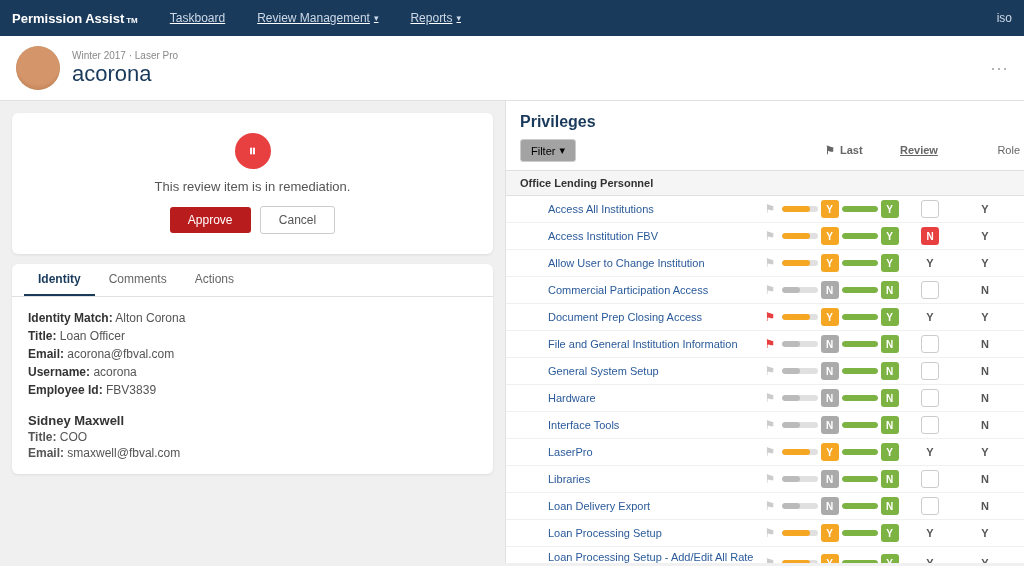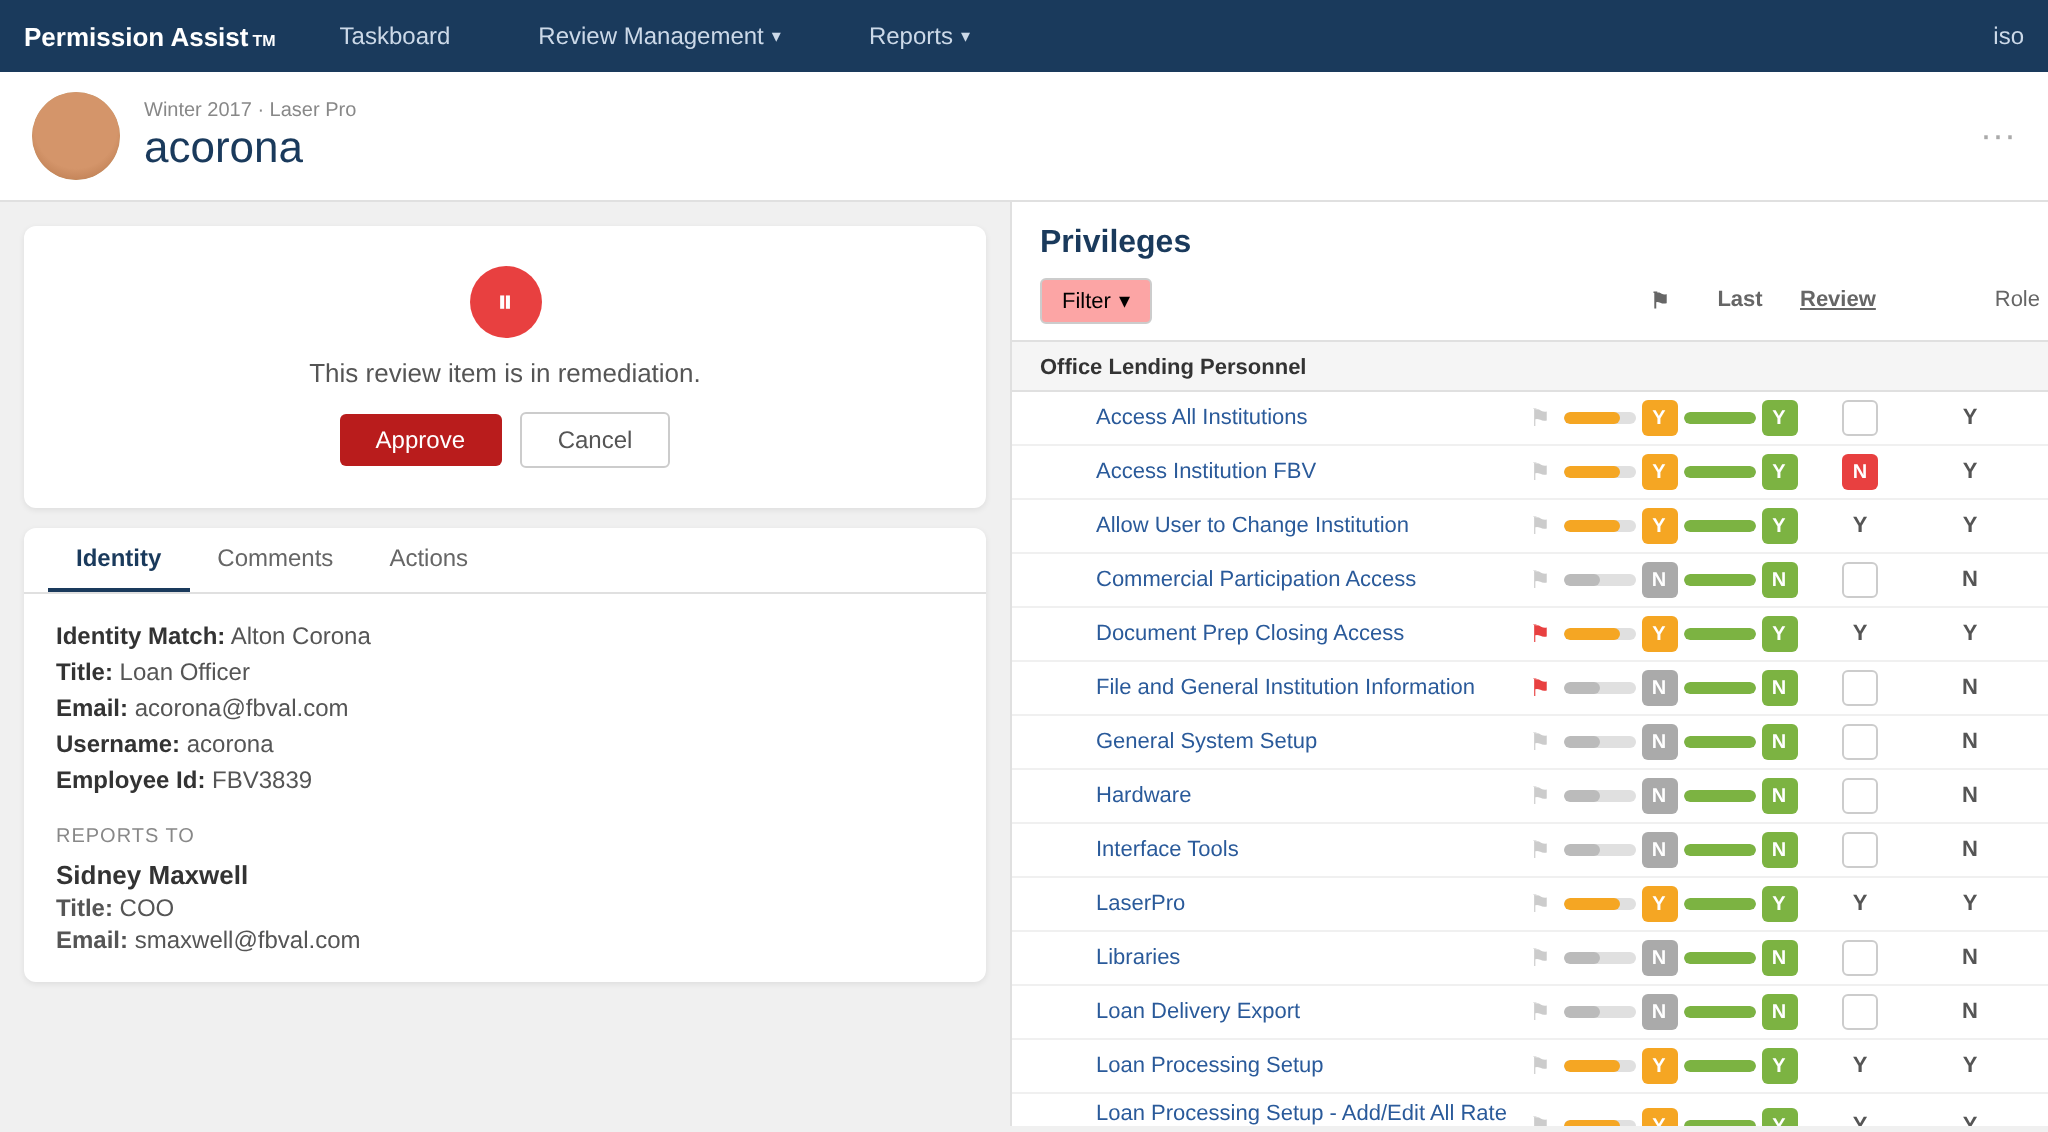--- a/index.html
+++ b/index.html
@@ -17,21 +17,21 @@
     .nav-brand {
       font-size: 13px;
       font-weight: bold;
       color: #fff;
       margin-right: 20px;
       display: flex;
       align-items: baseline;
       gap: 2px;
     }
     .nav-brand sup { font-size: 8px; }
-    .nav-items { display: flex; gap: 20px; flex: 1; }
+    .nav-items { display: flex; gap: 8px; flex: 1; text-decoration: underline; }
     .nav-item {
       color: #ccd9e8;
       font-size: 12px;
       padding: 6px 12px;
       cursor: pointer;
       display: flex;
       align-items: center;
       gap: 4px;
     }
     .nav-item .arrow { font-size: 9px; }
@@ -173,21 +173,21 @@
       color: #1a3a5c;
       padding: 0 14px 8px;
     }
     .filter-bar {
       padding: 0 14px 8px;
       display: flex;
       align-items: center;
       gap: 8px;
     }
     .filter-btn {
-      background: #fca5a5;
+      background: #a3a3a3;
       border: 1px solid #ccc;
       padding: 4px 10px;
       border-radius: 3px;
       font-size: 11px;
       cursor: pointer;
       display: flex;
       align-items: center;
       gap: 4px;
     }
     .priv-row {
@@ -300,21 +300,20 @@
         <div class="identity-field">
           <strong>Email:</strong> <span>acorona@fbval.com</span>
         </div>
         <div class="identity-field">
           <strong>Username:</strong> <span>acorona</span>
         </div>
         <div class="identity-field">
           <strong>Employee Id:</strong> <span>FBV3839</span>
         </div>
         <div class="reports-to">
-          <div class="reports-to-label">REPORTS TO</div>
           <div class="manager-name">Sidney Maxwell</div>
           <div class="manager-field">
             <strong>Title:</strong> <span>COO</span>
           </div>
           <div class="manager-field">
             <strong>Email:</strong> <span>smaxwell@fbval.com</span>
           </div>
         </div>
       </div>
     </div>
@@ -323,21 +322,21 @@
   <div class="right-panel">
     <div class="privileges-title">Privileges</div>
     <div class="filter-bar">
       <button class="filter-btn">
         <span>Filter</span>
         <span>▾</span>
       </button>
       <div style="flex:1"></div>
       <div style="display:grid;grid-template-columns:20px 60px 60px 60px 50px;width:190px;">
         <div style="text-align:center;font-size:11px;color:#666;font-weight:bold;">⚑</div>
-        <div style="text-align:center;font-size:11px;color:#666;font-weight:bold;">Last</div>
+        <div style="text-align:left;font-size:11px;color:#666;font-weight:bold;">Last</div>
         <div style="text-align:left;font-size:11px;color:#666;font-weight:bold;text-decoration:underline;">Review</div>
         <div style="text-align:right;font-size:11px;color:#666;font-weight:normal;">Role</div>
         <div style="text-align:center;font-size:11px;color:#666;font-weight:bold;">Now</div>
       </div>
     </div>
 
     <div style="background:#f5f5f5;padding:5px 14px;border-bottom:1px solid #e0e0e0;border-top:1px solid #e0e0e0;">
       <span style="font-size:11px;font-weight:bold;color:#333;">Office Lending Personnel</span>
     </div>
 

